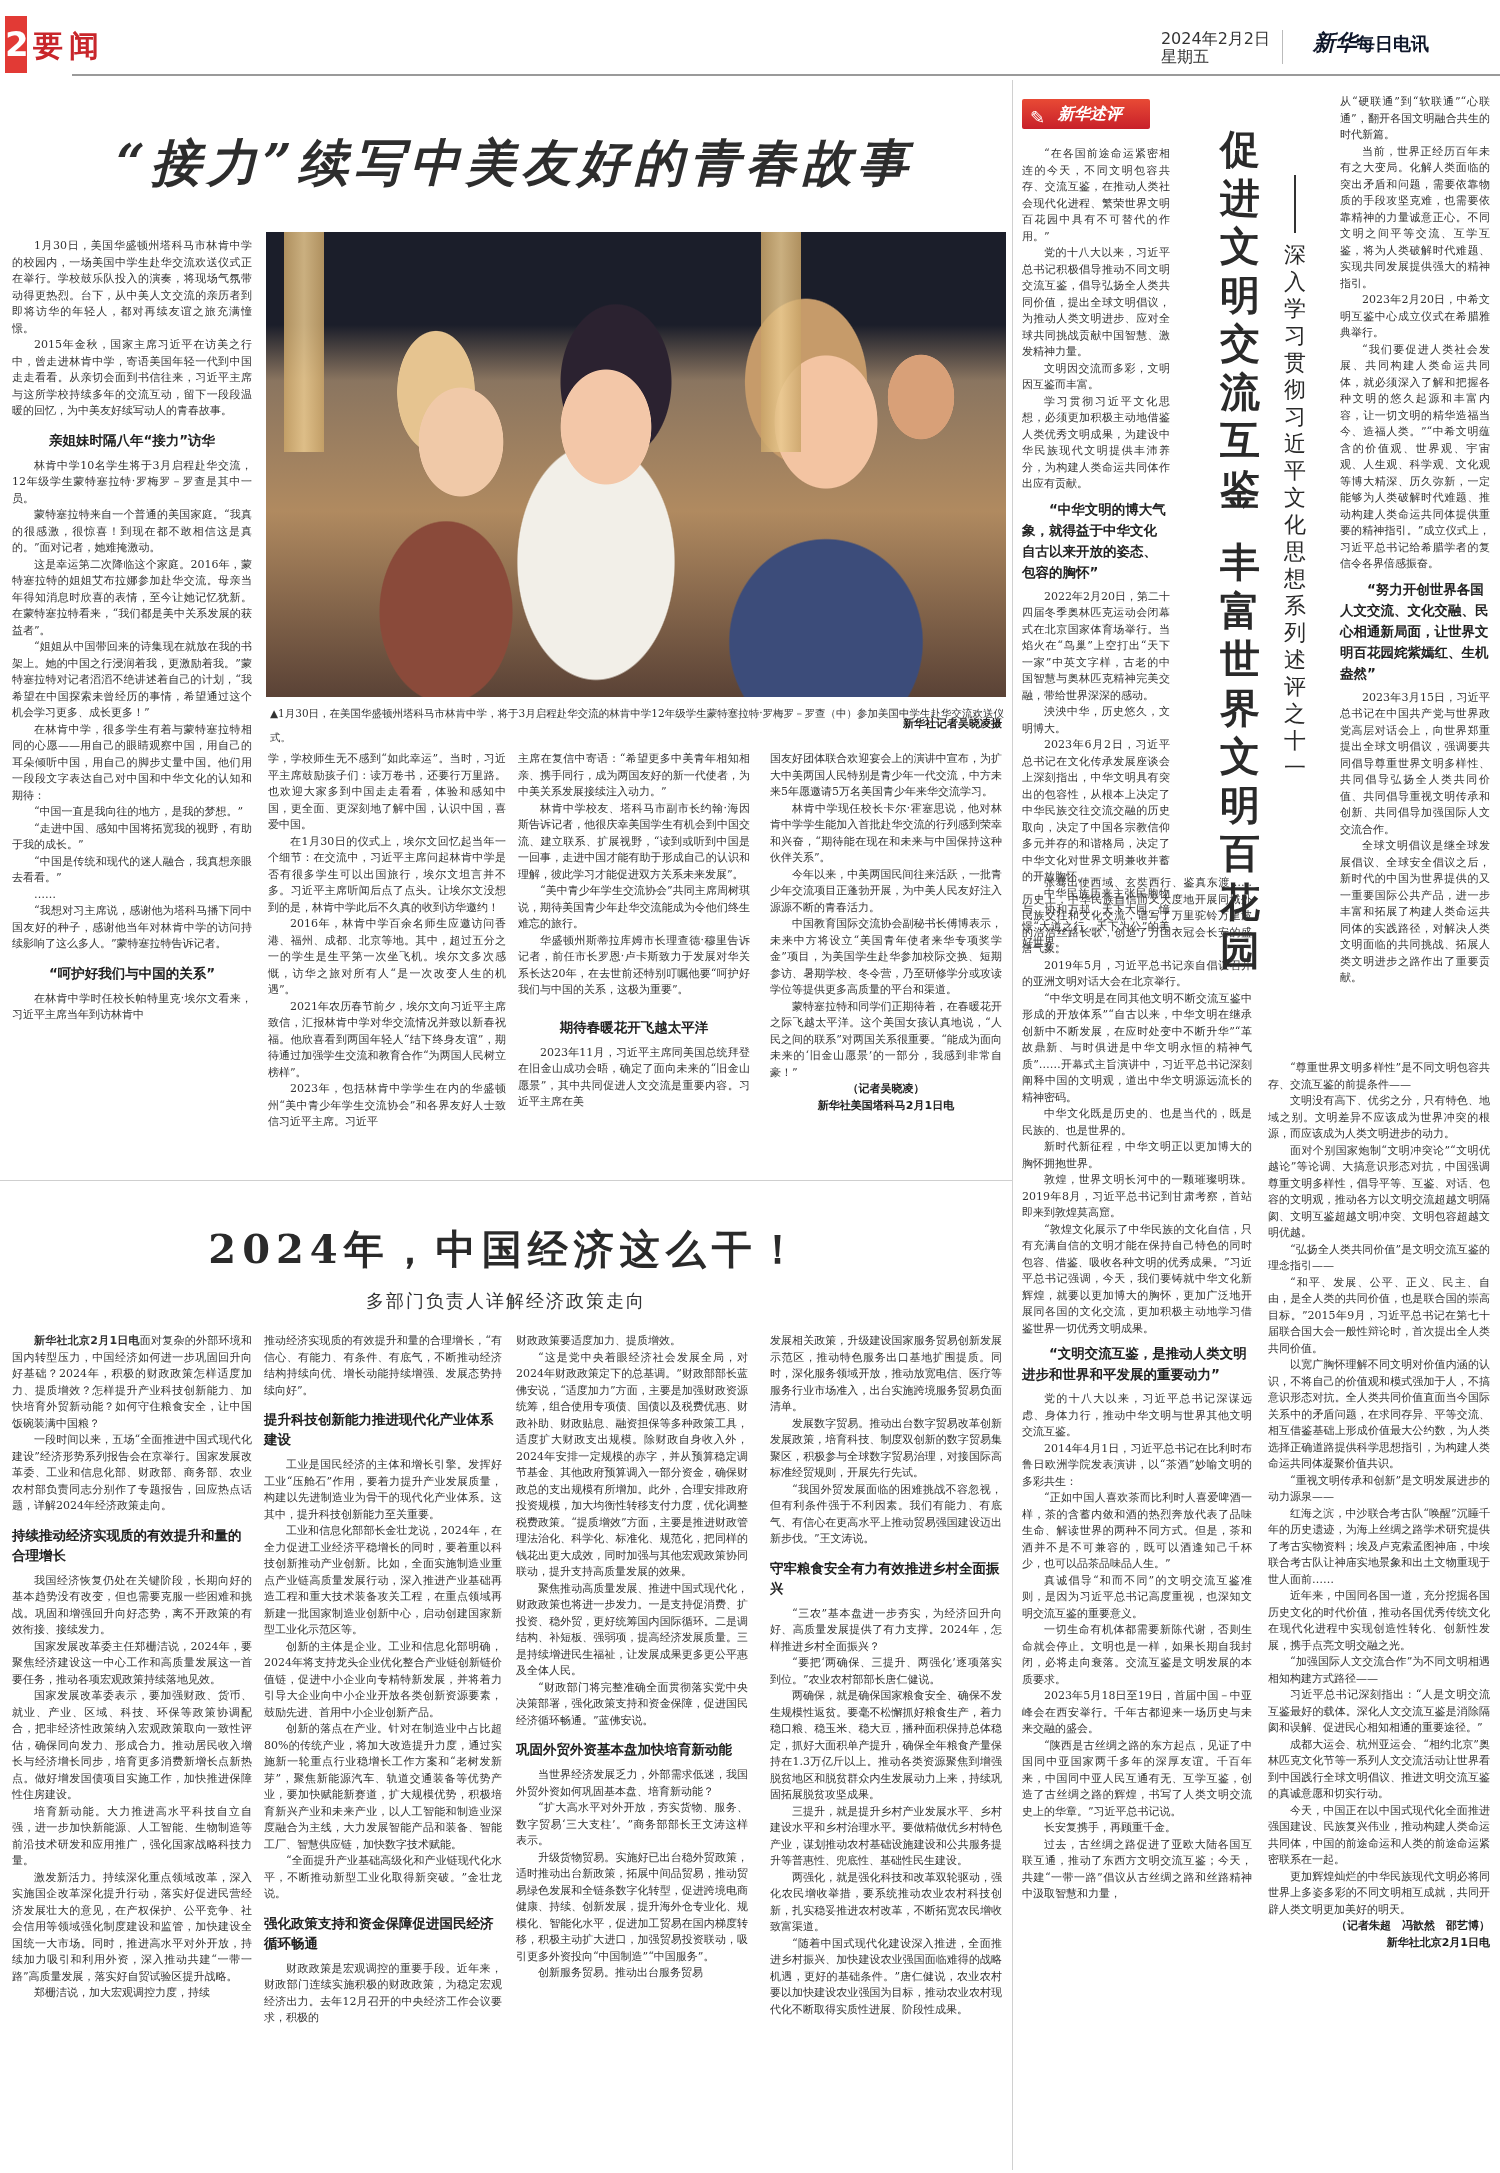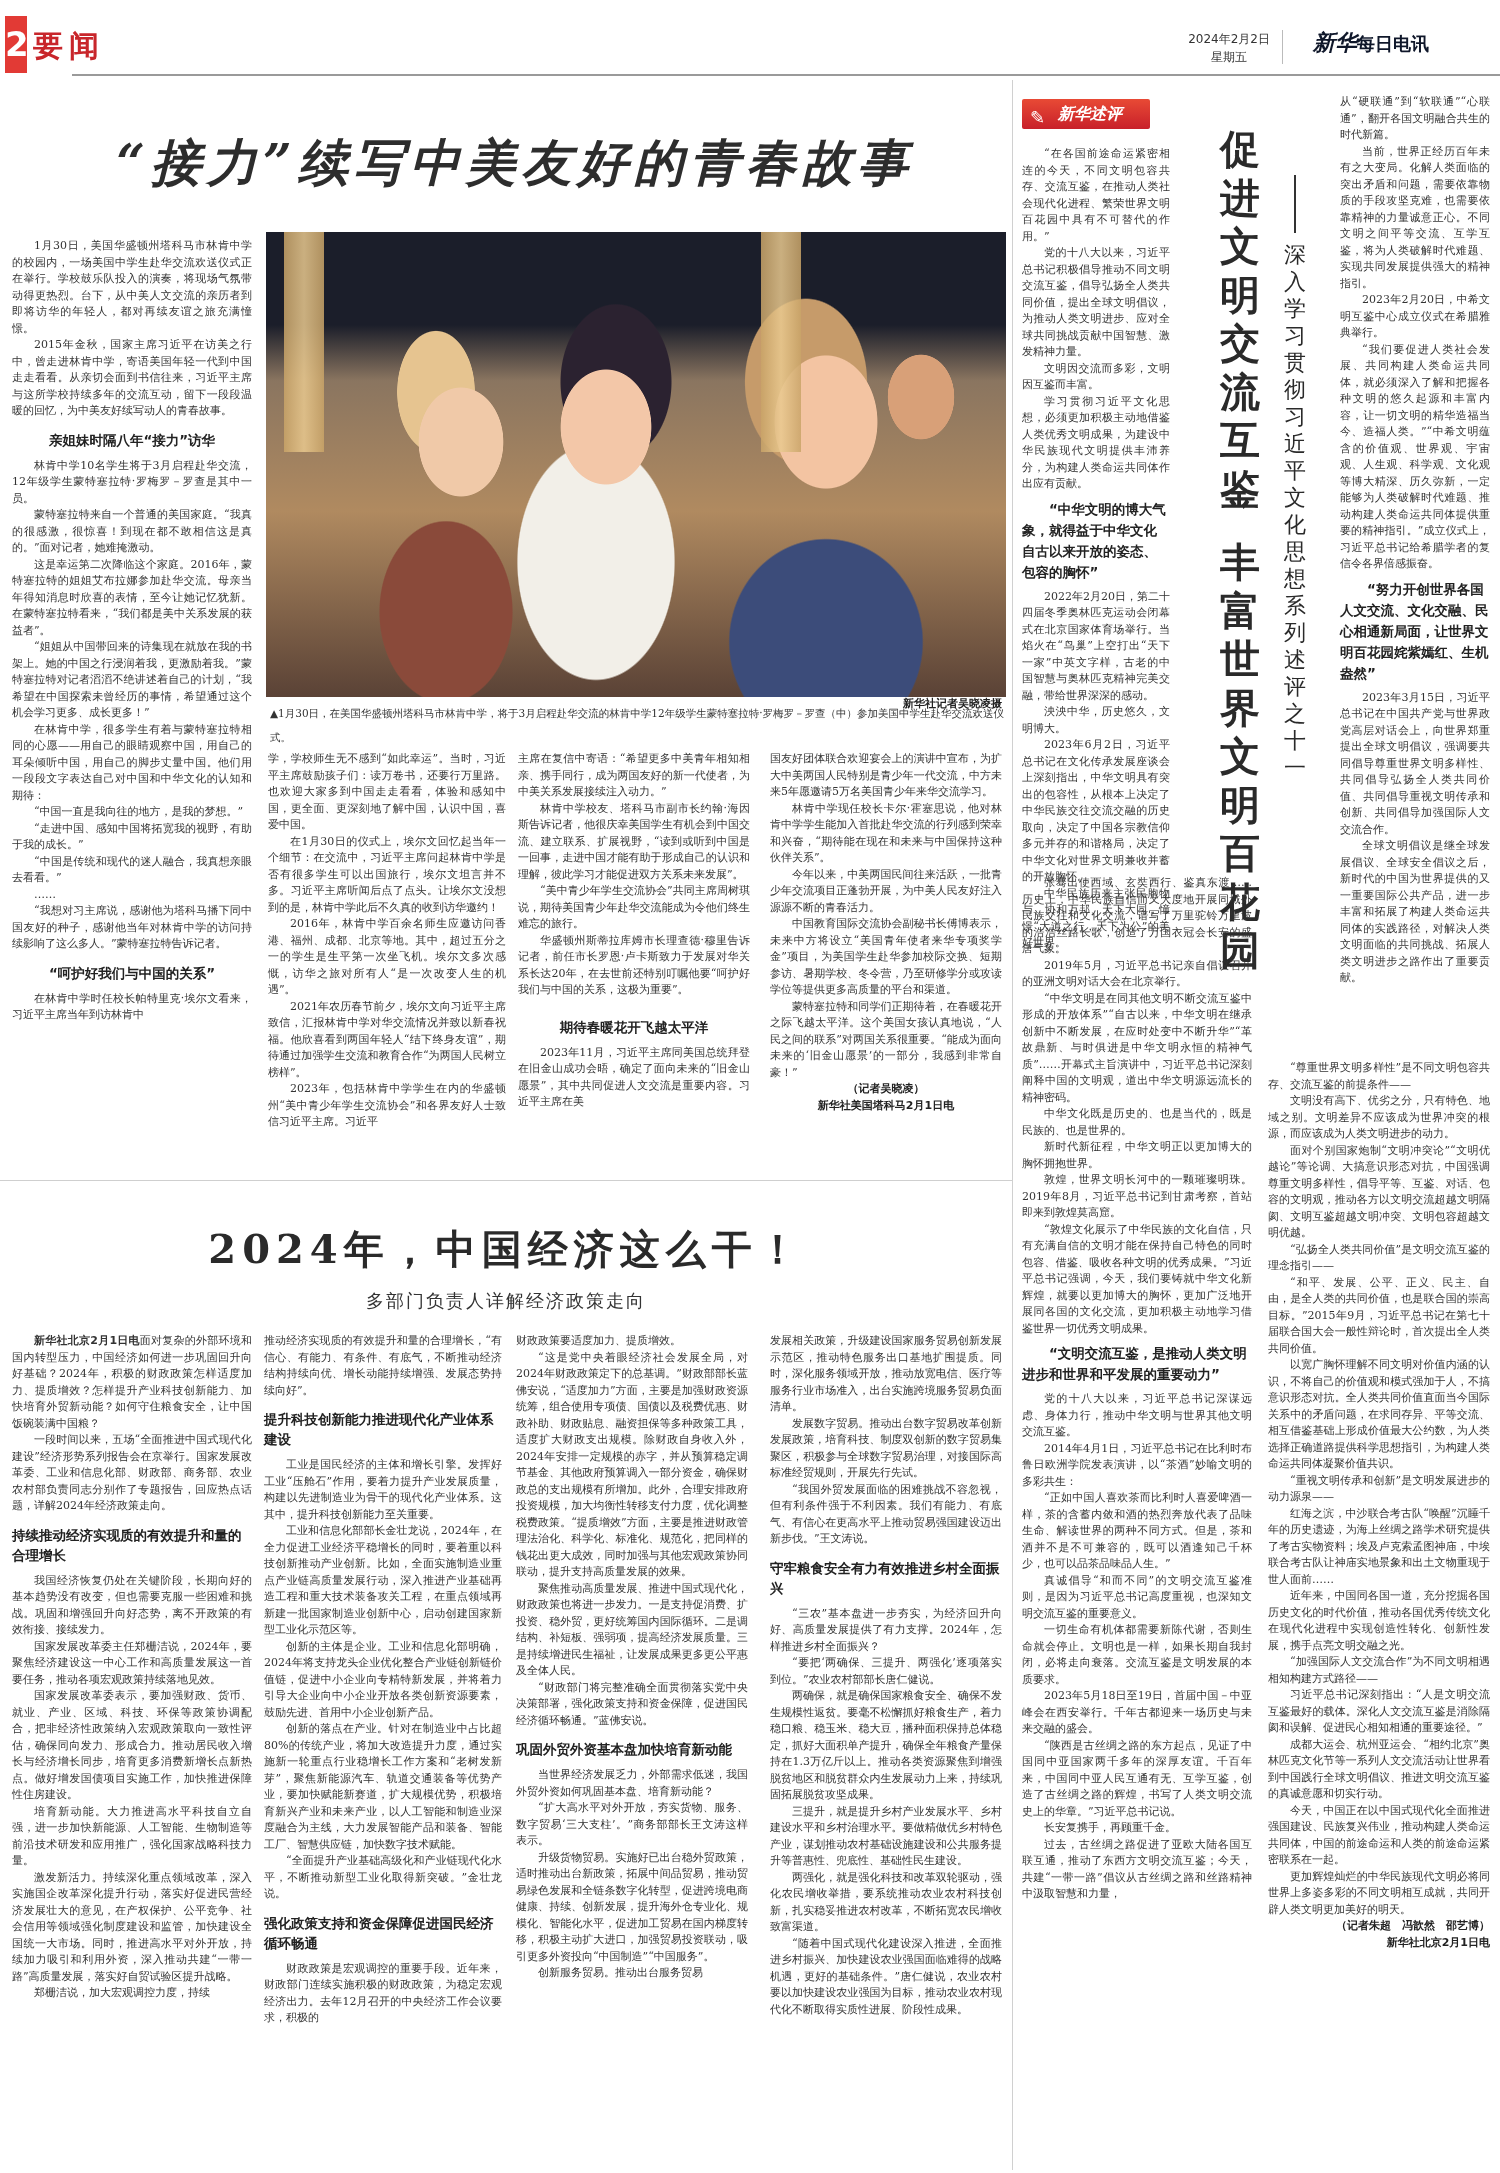--- a/index.html
+++ b/index.html
@@ -4,21 +4,21 @@
 <style>
   * { box-sizing: border-box; margin: 0; padding: 0; }
   html, body { width: 1500px; height: 2173px; background: #ffffff; overflow: hidden; }
   body { position: relative; font-family: "DejaVu Serif", "Liberation Serif", serif; color: #2b2b2b; }
 
   
   .masthead { position: absolute; left: 0; top: 0; width: 1500px; height: 80px; }
   .page-num { position: absolute; left: 5px; top: 16px; width: 22px; height: 57px; background: #e23a35; color: #fff; font-family: "DejaVu Sans", sans-serif; font-weight: bold; font-size: 34px; line-height: 57px; text-align: center; }
   .section-name { position: absolute; left: 33px; top: 26px; font-family: "DejaVu Serif", serif; font-weight: bold; font-size: 30px; color: #c8262b; letter-spacing: 6px; }
   .mast-rule { position: absolute; left: 72px; top: 74px; width: 1428px; height: 2px; background: #9a9a9a; }
-  .mast-date { position: absolute; right: 230px; top: 30px; font-family: "DejaVu Sans", sans-serif; font-size: 12px; color: #333; text-align: center; line-height: 18px; }
+  .mast-date { position: absolute; right: 230px; top: 30px; font-family: "DejaVu Sans", sans-serif; font-size: 16px; color: #333; text-align: left; line-height: 18px; }
   .mast-sep { position: absolute; left: 1282px; top: 30px; width: 1px; height: 34px; background: #bbb; }
   .mast-logo { position: absolute; left: 1313px; top: 28px; font-size: 22px; color: #0f172a; font-style: italic; font-weight: bold; font-family: "DejaVu Serif", serif; }
   .mast-logo .small { font-style: normal; font-size: 18px; font-weight: bold; }
 
   
   .headline1 { position: absolute; left: 30px; top: 130px; width: 970px; text-align: center; font-family: "DejaVu Serif", serif; font-weight: bold; font-size: 50px; color: #2d2d2d; letter-spacing: 6px; font-style: italic; }
 
   
   .photo { position: absolute; left: 266px; top: 232px; width: 740px; height: 465px; overflow: hidden;
     background:
@@ -30,21 +30,21 @@
       radial-gradient(ellipse 110px 150px at 180px 380px, #8a4a3a 0 60%, transparent 61%),
       radial-gradient(ellipse 160px 170px at 560px 410px, #3c4c7a 0 60%, transparent 61%),
       radial-gradient(ellipse 100px 140px at 350px 150px, #2b2230 0 55%, transparent 56%),
       radial-gradient(ellipse 110px 150px at 540px 150px, #c69b6a 0 55%, transparent 56%),
       radial-gradient(ellipse 70px 110px at 170px 160px, #e6c490 0 55%, transparent 56%),
       linear-gradient(180deg, #1b1e2a 0%, #1b1e2a 20%, #8a7560 32%, #b08a60 60%, #5a4236 100%);
   }
   .photo .pillar { position: absolute; top: 0; width: 40px; height: 220px; background: linear-gradient(90deg,#c9a468,#e9c98f,#c9a468); opacity: .85; }
   .photo .pillar.p1 { left: 18px; } .photo .pillar.p2 { left: 495px; }
   .photo-caption { position: absolute; left: 270px; top: 701px; width: 735px; font-size: 10.5px; line-height: 24px; color: #333; }
-  .photo-credit { position: absolute; right: 498px; top: 696px; font-family: "DejaVu Sans", sans-serif; font-size: 11px; font-weight: bold; color: #222; }
+  .photo-credit { position: absolute; right: 498px; top: 716px; font-family: "DejaVu Sans", sans-serif; font-size: 11px; font-weight: bold; color: #222; }
 
   
   .col { position: absolute; font-size: 11px; line-height: 16.5px; color: #333; text-align: justify; }
   .col p { text-indent: 2em; margin: 0; }
   .col p.noindent { text-indent: 0; }
   .col h4 { font-family: "DejaVu Sans", sans-serif; font-weight: bold; font-size: 13.5px; line-height: 20px; color: #222; text-align: center; margin: 10px 0 8px; }
   .col h4.left { text-align: left; }
   .col .byline { text-align: center; font-family: "DejaVu Sans", sans-serif; font-weight: bold; font-size: 11px; color: #222; }
   .col .lead { font-family: "DejaVu Sans", sans-serif; font-weight: bold; }
 

